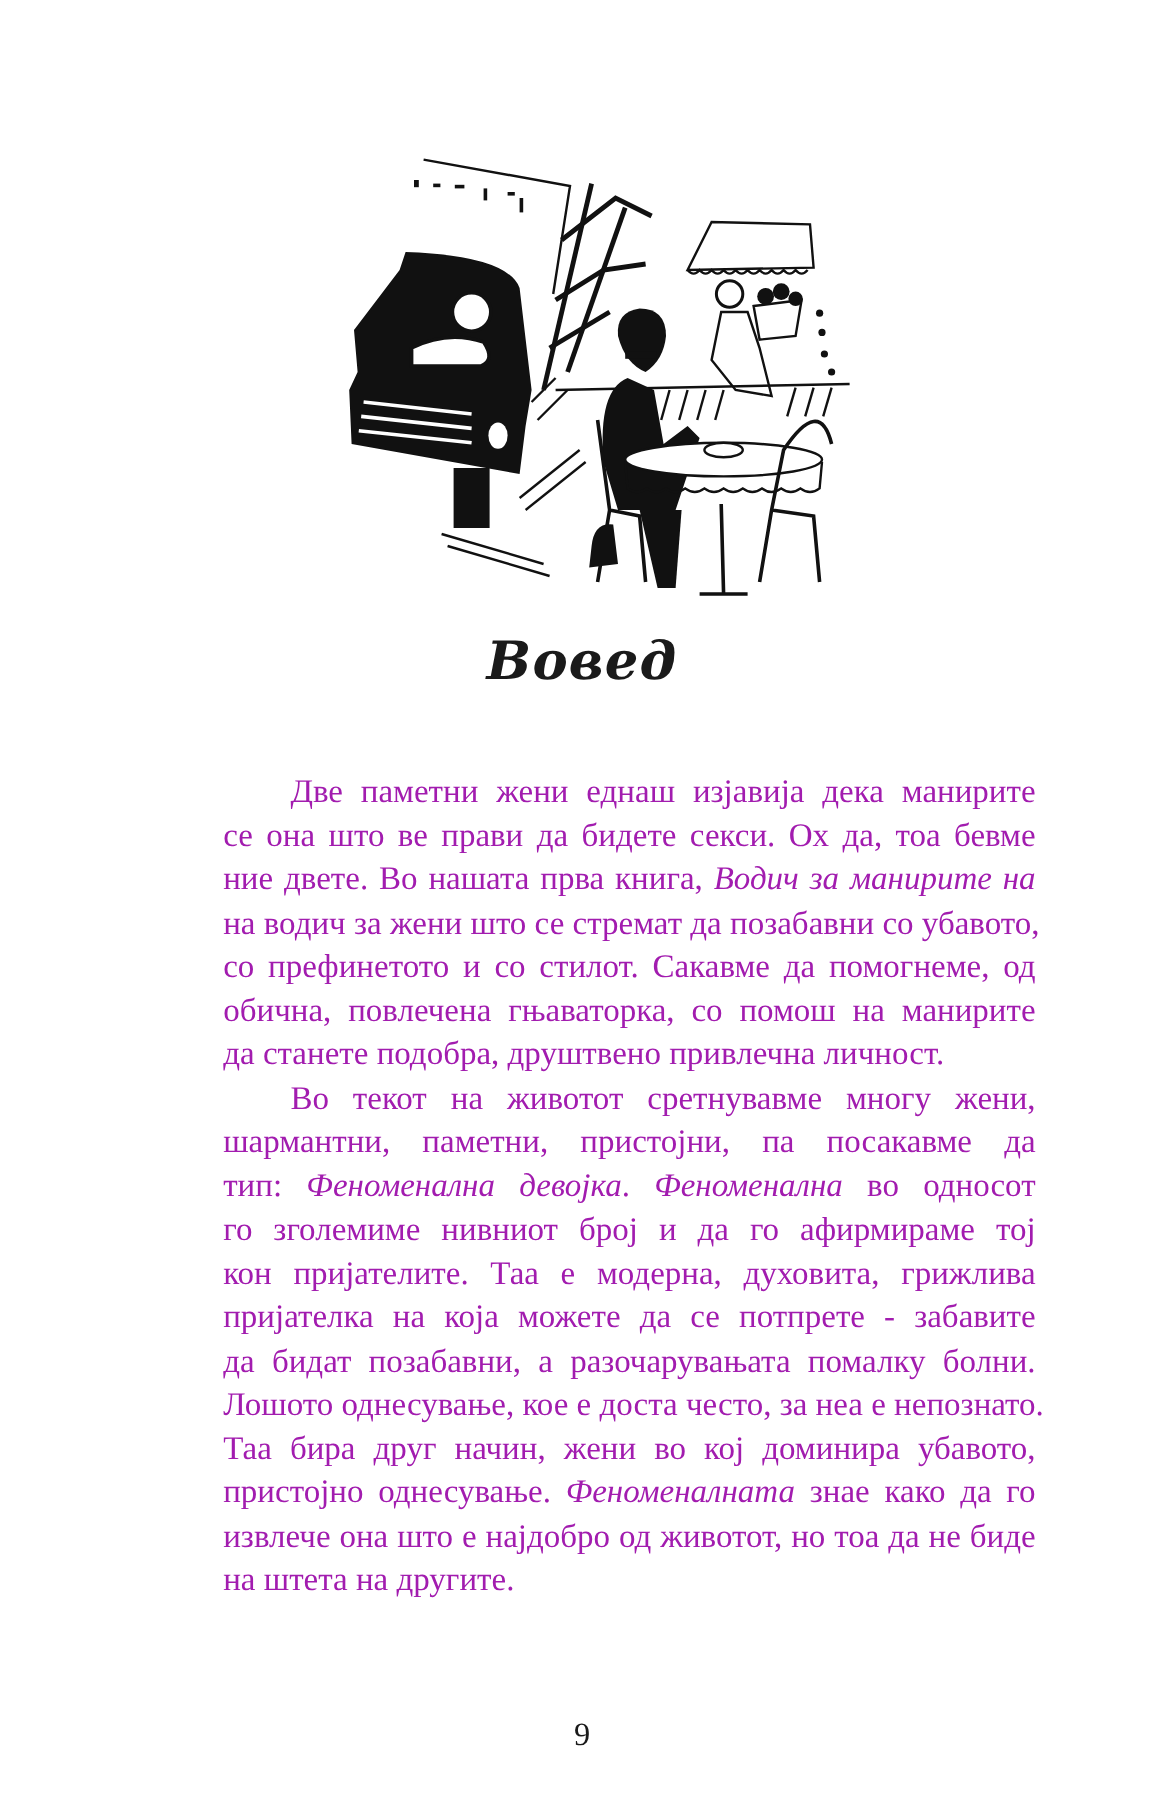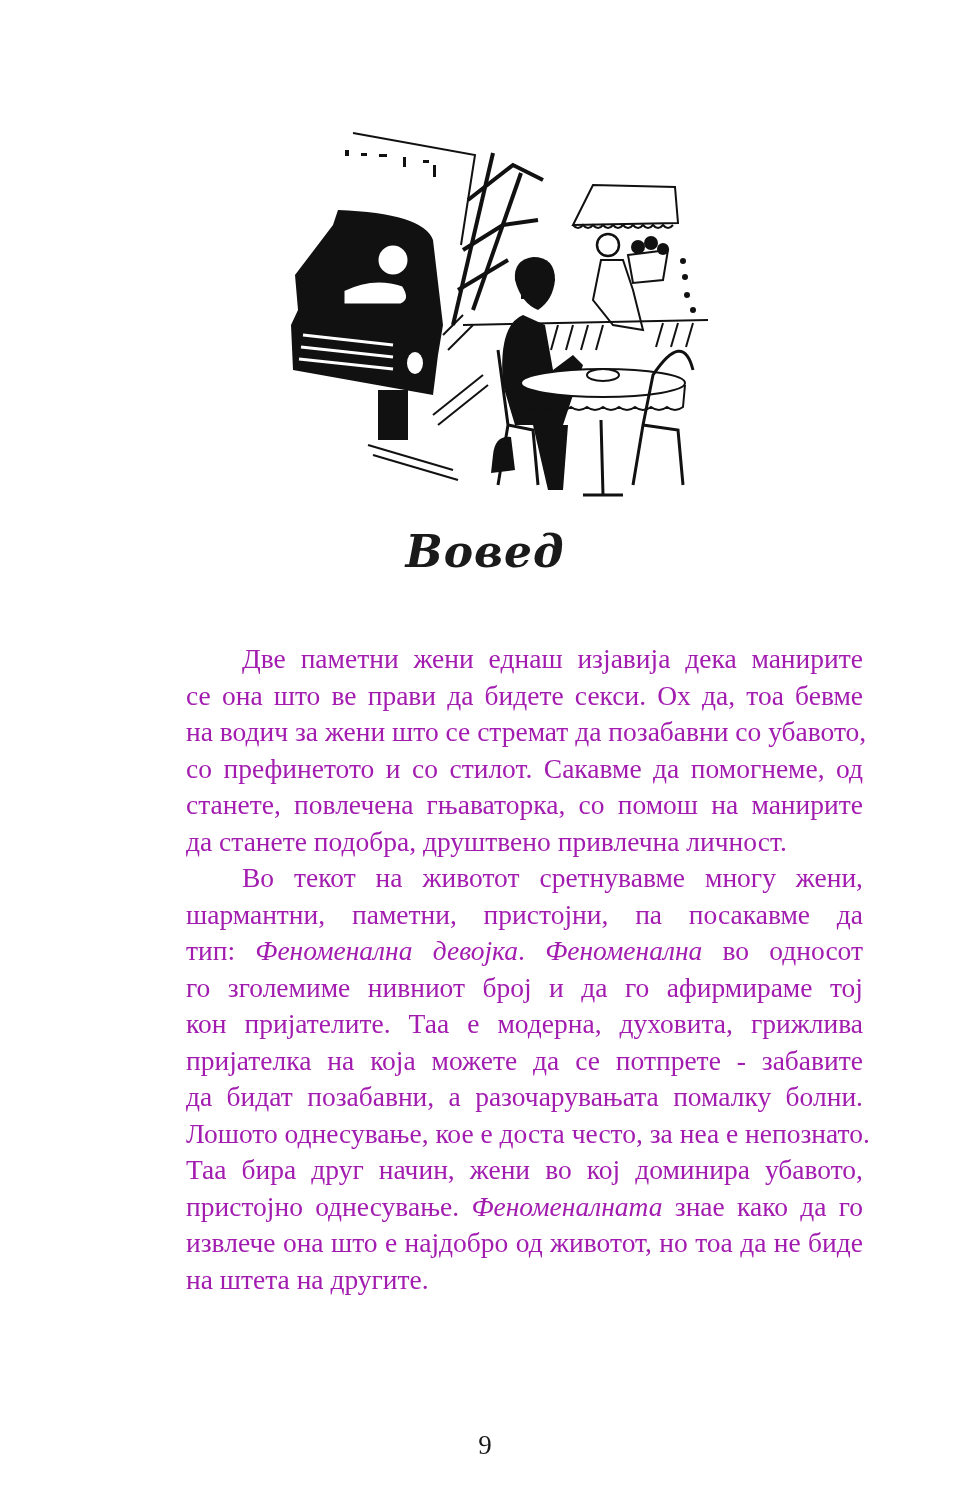--- a/index.html
+++ b/index.html
@@ -113,23 +113,24 @@
 
     <path d="M210 330 Q212 310 228 312 L232 345 L208 348 Z" fill="#111"></path>
   </svg>
 
   <div class="title">Вовед</div>
 
   <div class="body-text" id="body">
       <div class="para">
         <span class="line" style="padding-left: 56px;"><span>Две паметни жени еднаш изјавија дека манирите</span></span>
         <span class="line"><span>се она што ве прави да бидете секси. Ох да, тоа бевме</span></span>
+        <span class="line"><span>ние двете. Во нашата прва книга, </span><span class="it">Водич за манирите на</span></span>
         <span class="line"><span>на водич за жени што се стремат да позабавни со убавото,</span></span>
         <span class="line"><span>со префинетото и со стилот. Сакавме да помогнеме, од</span></span>
-        <span class="line"><span>станете, повлечена гњаваторка, со помош на манирите</span></span>
+        <span class="line"><span>обична, повлечена гњаваторка, со помош на манирите</span></span>
         <span class="line last"><span>да станете подобра, друштвено привлечна личност.</span></span>
       </div>
       <div class="para">
         <span class="line" style="padding-left: 56px;"><span>Во текот на животот сретнувавме многу жени,</span></span>
         <span class="line"><span>шармантни, паметни, пристојни, па посакавме да</span></span>
         <span class="line"><span>тип: </span><span class="it">Феноменална девојка</span><span>. </span><span class="it">Феноменална</span><span> во односот</span></span>
         <span class="line"><span>го зголемиме нивниот број и да го афирмираме тој</span></span>
         <span class="line"><span>кон пријателите. Таа е модерна, духовита, грижлива</span></span>
         <span class="line"><span>пријателка на која можете да се потпрете - забавите</span></span>
         <span class="line"><span>да бидат позабавни, а разочарувањата помалку болни.</span></span>

